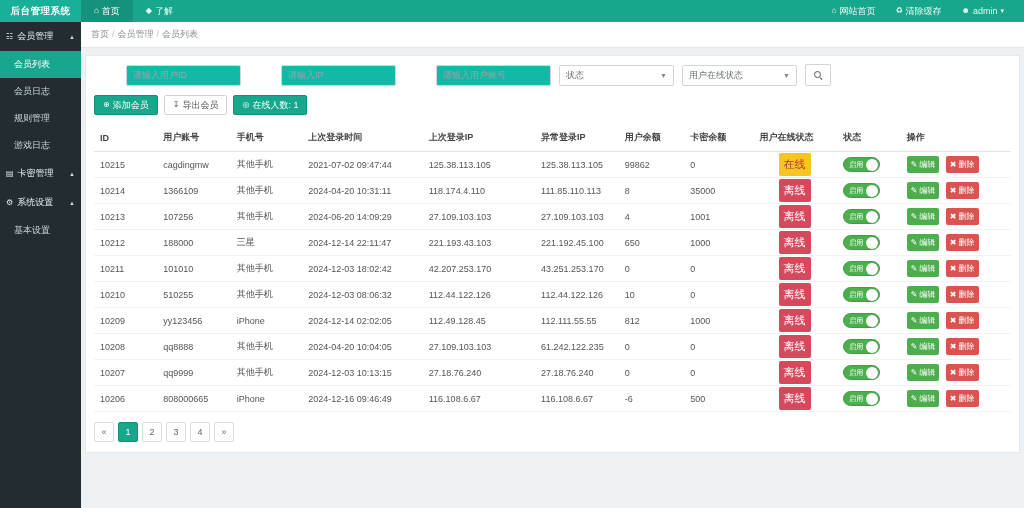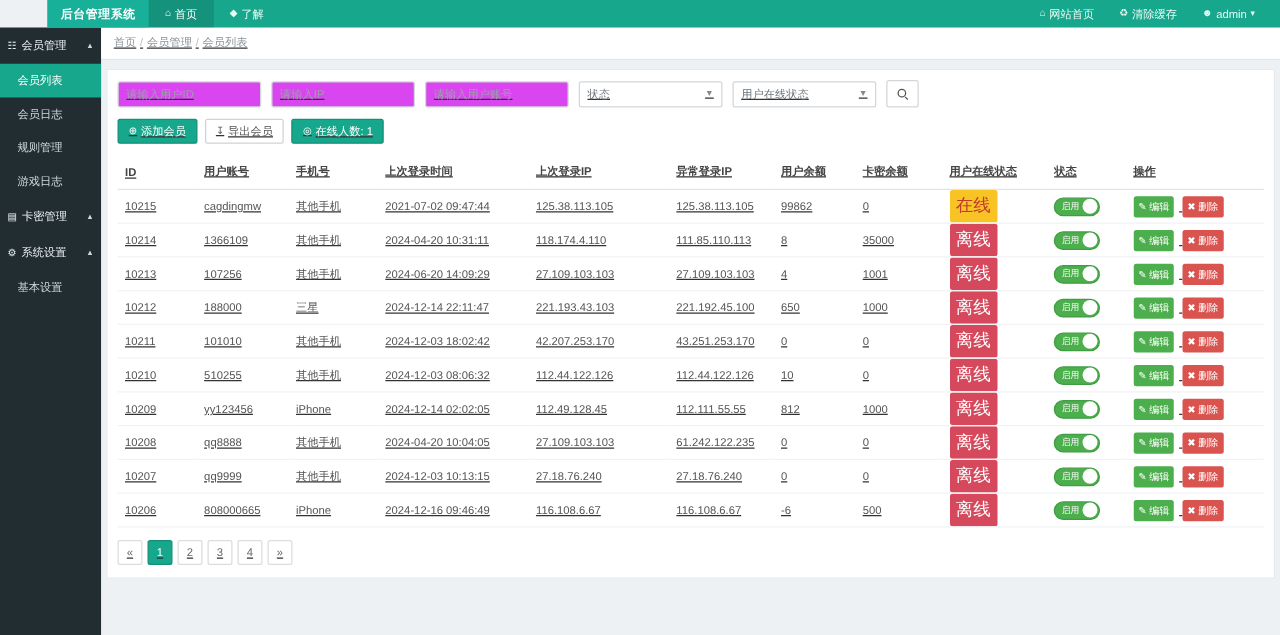--- a/index.html
+++ b/index.html
@@ -2,21 +2,21 @@
 <html><head>
 <meta charset="utf-8">
 <style>
   * { margin:0; padding:0; box-sizing:border-box; }
   html,body { width:1024px; height:508px; overflow:hidden;
     font-family:"Liberation Sans","DejaVu Sans",sans-serif; font-size:9px; color:#333;
     background:#eef1f4; }
 
   
   .topbar { position:absolute; left:0; top:0; right:0; height:22px; background:#17a78c;
-    display:flex; align-items:stretch; z-index:5;margin-left:38px; }
+    display:flex; align-items:stretch; z-index:5; }
   .brand { width:81px; background:#19b099; color:#fff; font-weight:bold; font-size:9.5px;
     display:flex; align-items:center; justify-content:center; letter-spacing:.5px; }
   .nav-tabs { display:flex; }
   .nav-tab { display:flex; align-items:center; gap:3px; padding:0 13px; color:#eafaf5;
     cursor:pointer; font-size:9px; }
   .nav-tab.active { background:rgba(0,0,0,.12); color:#fff; }
   .nav-right { margin-left:auto; display:flex; align-items:center; padding-right:10px; }
   .nav-right .nav-link { display:flex; align-items:center; gap:3px; color:#eafaf5;
     padding:0 10px; cursor:pointer; height:22px; }
   .ic { font-size:8px; line-height:1; }
@@ -25,32 +25,32 @@
   
   .sidebar { position:absolute; left:0; top:22px; bottom:0; width:81px; background:#222d32; }
   .side-section-hd { display:flex; align-items:center; gap:4px; padding:8px 6px;
     color:#e8eef0; cursor:pointer; }
   .side-section-hd .sicon { font-size:8px; }
   .side-section-hd .caret { margin-left:auto; font-size:6px; color:#cfd8dc; }
   .side-item { padding:7px 6px 7px 14px; color:#cdd7db; cursor:pointer; }
   .side-item.active { background:#17a78c; color:#fff; }
 
   
-  .main { position:absolute; left:81px; top:22px; right:0; bottom:0; background:#eef1f4;text-decoration:underline; }
+  .main { position:absolute; left:81px; top:22px; right:0; bottom:0; background:#eef1f4; }
   .breadcrumb { background:#fff; border-bottom:1px solid #e4e7ea; padding:6px 10px;
     color:#8a9196; }
   .breadcrumb .bc-sep { margin:0 3px; color:#b9bfc4; }
   .breadcrumb .bc-item { color:#8a9196; cursor:pointer; }
 
   .card { background:#fff; border:1px solid #e6e9ec; margin:7px 4px 0 4px; padding:8px 8px 10px 8px; }
 
   
   .filter-row { display:flex; gap:8px; align-items:center; }
   .f-input { width:115px; height:21px; border:1px solid #d2d6da; border-radius:2px;
-    padding:0 6px; font-size:9px; color:#333; background:#d946ef; font-family:inherit; }
+    padding:0 6px; font-size:9px; color:#333; background:#14b8a6; font-family:inherit;margin-left:32px; }
   .f-input::placeholder { color:#9aa1a7; }
   .f-select { width:115px; height:21px; border:1px solid #d2d6da; border-radius:2px;
     background:#fff; display:flex; align-items:center; padding:0 6px; color:#6d757b; cursor:pointer; }
   .f-select .sel-caret { margin-left:auto; font-size:7px; color:#888; }
   .search-btn { width:26px; height:22px; border:1px solid #d2d6da; border-radius:2px;
     background:#fff; cursor:pointer; display:flex; align-items:center; justify-content:center; }
   .mag { position:relative; width:8px; height:8px; }
   .mag::before { content:''; position:absolute; left:0; top:0; width:5px; height:5px;
     border:1.2px solid #555; border-radius:50%; }
   .mag::after { content:''; position:absolute; left:5.5px; top:5.5px; width:3px; height:1.2px;
@@ -63,21 +63,21 @@
   .btn-teal { background:#17a78c; color:#fff; border-color:#148f78; }
   .btn-plain { background:#fff; color:#555; border-color:#cfd4d8; }
 
   
   table { width:100%; border-collapse:collapse; margin-top:9px; table-layout:fixed; }
   thead th { text-align:left; font-weight:bold; color:#444; padding:7px 6px;
     border-bottom:1px solid #e2e5e8; font-size:9px; }
   tbody td { padding:0 6px; height:26px; border-bottom:1px solid #f0f2f4; color:#555;
     white-space:nowrap; overflow:hidden; }
   .badge { display:inline-block; min-width:26px; text-align:left; padding:4px 5px;
-    border-radius:2px; font-size:14px; }
+    border-radius:2px; font-size:11px;margin-left:19px; }
   .badge-online { background:#f7c325; color:#c0392b; }
   .badge-offline { background:#d6495d; color:#fff; }
   .toggle { position:relative; display:inline-flex; align-items:center; width:37px; height:15px;
     border:1px solid #3f9e43; border-radius:8px; background:#4cae4c; color:#fff;
     font-size:7px; padding-left:5px; cursor:pointer; }
   .toggle::after { content:''; position:absolute; right:1px; top:0.5px; width:12px; height:12px;
     background:#fff; border-radius:50%; }
   .op-btn { display:inline-flex; align-items:center; gap:2px; padding:3px 4px; border-radius:2px;
     color:#fff; font-size:8px; cursor:pointer; margin-right:4px; }
   .op-edit { background:#4cae4c; }

